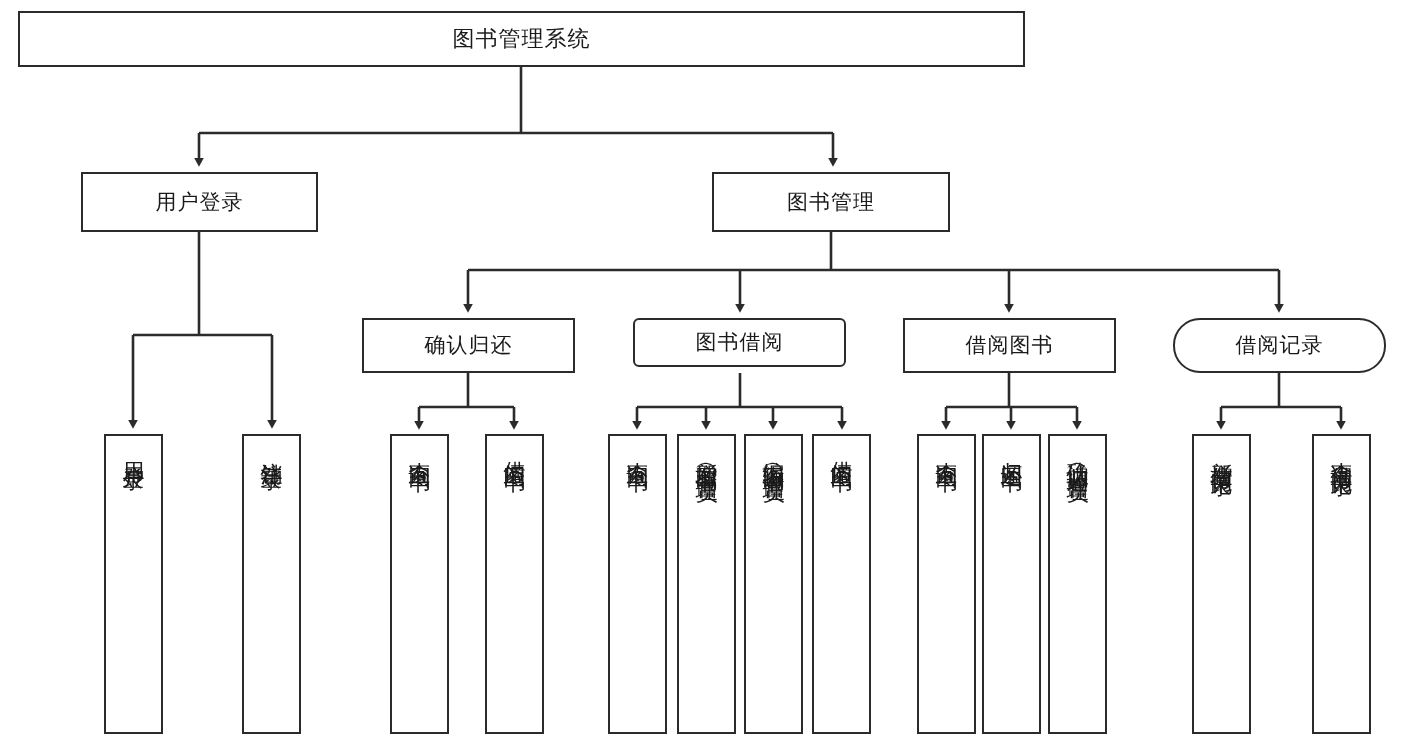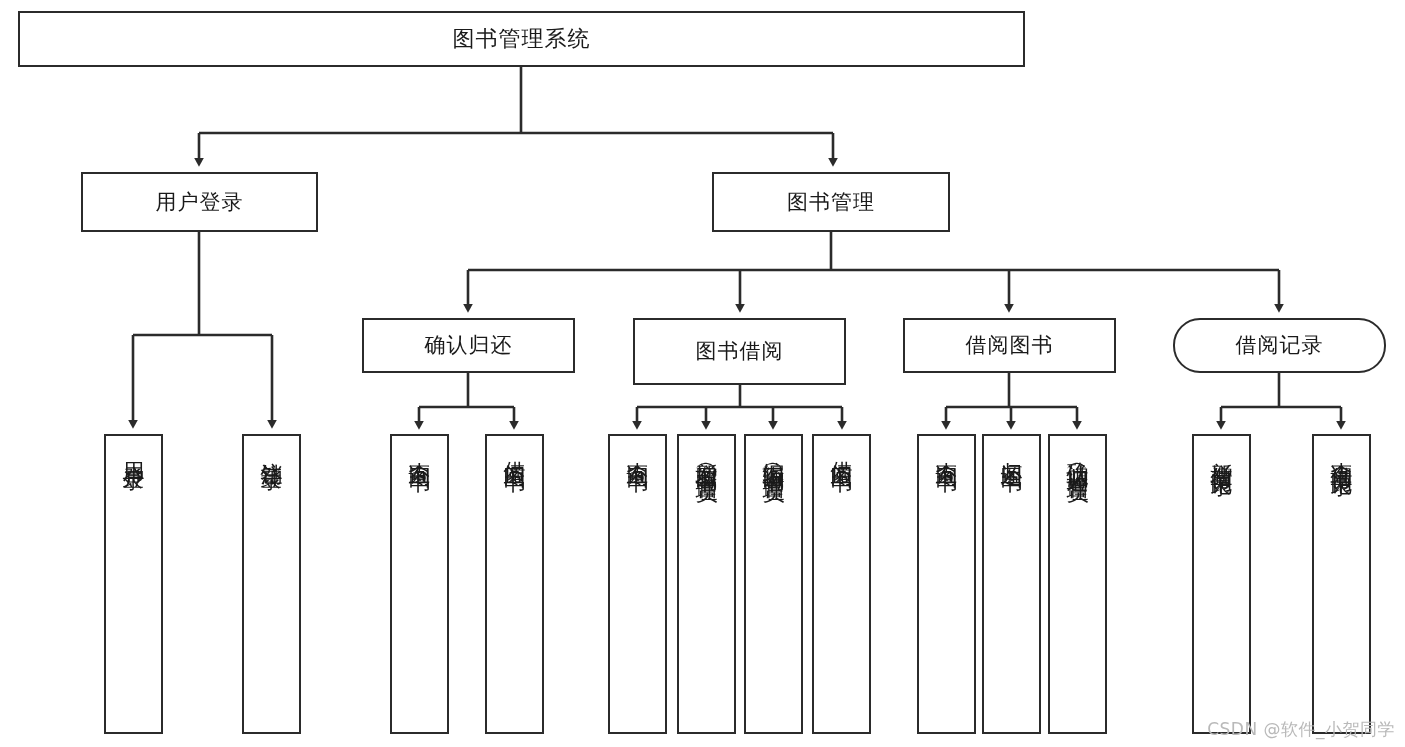--- a/index.html
+++ b/index.html
@@ -129,21 +129,21 @@
   <div class="node-box node-horizontal" style="left:81px; top:172px; width:237px; height:60px;">
     <span class="node-label">用户登录</span>
   </div>
   <div class="node-box node-horizontal" style="left:712px; top:172px; width:238px; height:60px;">
     <span class="node-label">图书管理</span>
   </div>
 
   <div class="node-box node-horizontal" style="left:362px; top:318px; width:213px; height:55px;">
     <span class="node-label">确认归还</span>
   </div>
-  <div class="node-box node-horizontal" style="left:633px; top:318px; width:213px; height:67px;">
+  <div class="node-box node-horizontal" style="left:633px; top:318px; width:213px; height:49px;border-radius:6px;">
     <span class="node-label">图书借阅</span>
   </div>
   <div class="node-box node-horizontal" style="left:903px; top:318px; width:213px; height:55px;">
     <span class="node-label">借阅图书</span>
   </div>
   <div class="node-box node-horizontal" style="left:1173px; top:318px; width:213px; height:55px;border-radius:27px;">
     <span class="node-label">借阅记录</span>
   </div>
 
   <div class="node-box node-vertical" style="left:104px; top:434px; width:59px; height:300px;">
@@ -183,15 +183,14 @@
     <span class="node-label">确认归还（管理员）</span>
   </div>
 
   <div class="node-box node-vertical" style="left:1192px; top:434px; width:59px; height:300px;">
     <span class="node-label">新增借阅记录</span>
   </div>
   <div class="node-box node-vertical" style="left:1312px; top:434px; width:59px; height:300px;">
     <span class="node-label">查询借阅记录</span>
   </div>
 
-  <div class="watermark">CSDN @软件_小贺同学</div>
 
 </div>
 
 </body></html>

